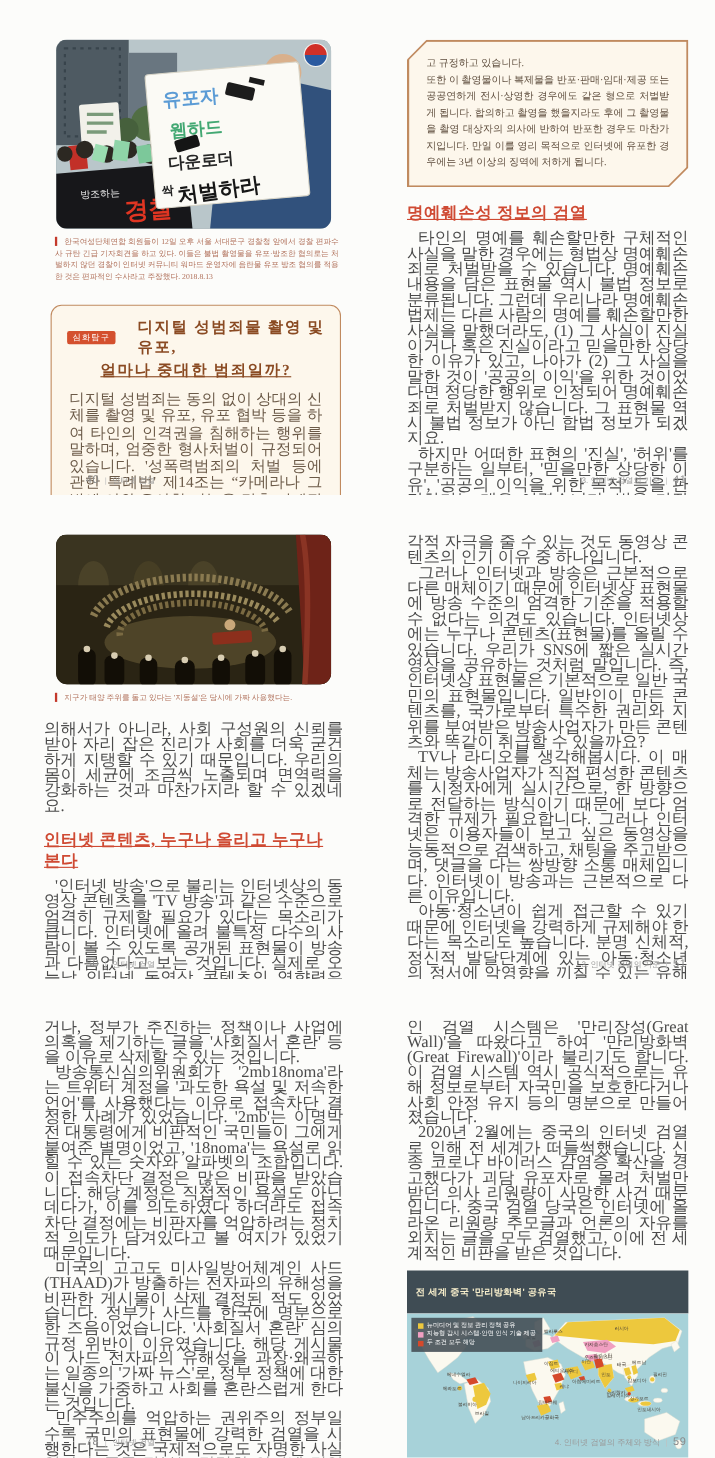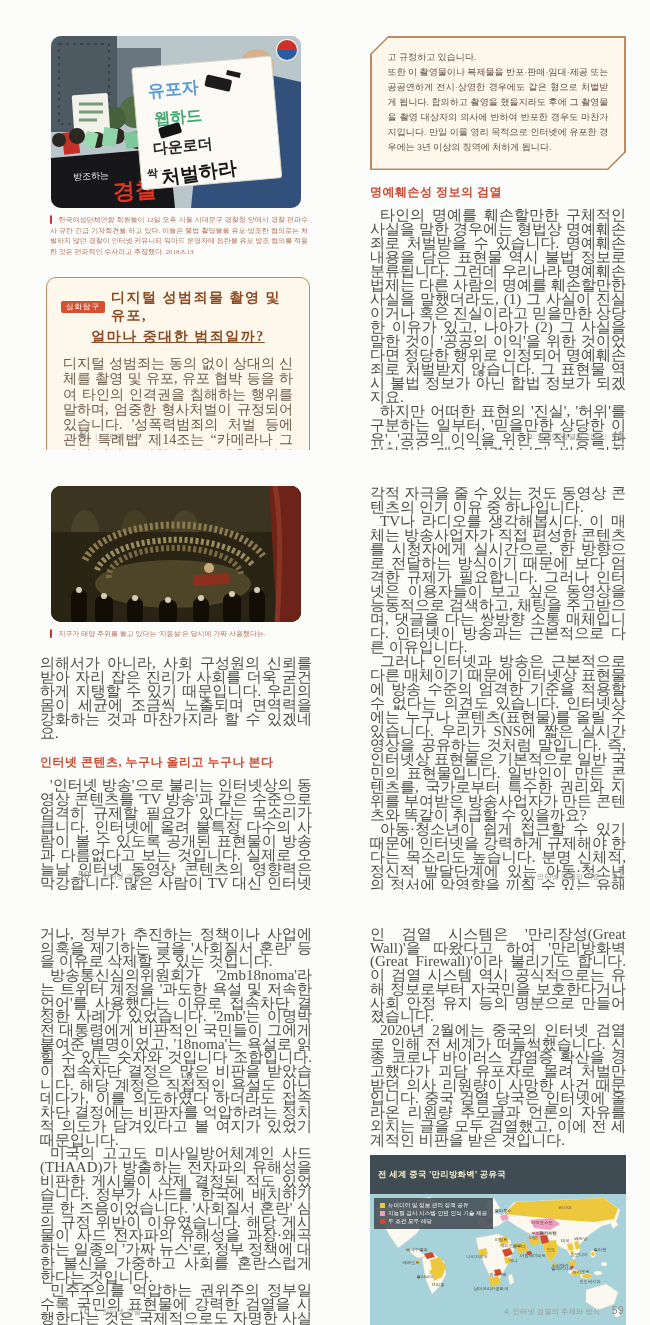--- a/index.html
+++ b/index.html
@@ -16,35 +16,35 @@
   .pl{width:272px;margin-left:40px;}
   .pr{width:256px;margin-left:58px;}
 
   .photo-card{width:250px;height:172px;margin:0 auto;border-radius:10px;overflow:hidden;background:#9aa7ac;}
   .paint-card{width:250px;height:136px;margin:0 auto;border-radius:10px;overflow:hidden;background:#241f12;}
   .caption{font-size:7px;line-height:10.5px;color:#b0705a;margin:7px 4px 0 10px;text-align:justify;}
   .cap-mark{color:#c4392b;font-weight:bold;margin-right:3px;}
 
   .deepbox{border:1.6px solid #c08a5f;border-radius:10px;background:#fdf7ec;
     padding:11px 14px 13px;margin:20px 2px 0 6px;}
-  .deep-title{display:flex;justify-content:center;align-items:center;gap:6px;}
+  .deep-title{display:flex;justify-content:center;align-items:center;gap:20px;}
   .badge{background:#d4502e;color:#fff;font-size:7.5px;padding:1px 5px;border-radius:2px;
     font-family:"Liberation Sans",sans-serif;letter-spacing:1px;flex-shrink:0;}
   .dt1,.dt2{color:#8a4a22;font-weight:bold;font-size:14px;letter-spacing:1.5px;}
   .dt2{text-align:center;margin-top:3px;text-decoration:underline;}
   .deep-body{font-size:14px;line-height:15.3px;color:#6b5a48;text-align:justify;margin:10px 2px 0;}
 
   .cutbox{background:#c08a5f;padding:1.6px;margin:0 0 14px 0;
     clip-path:polygon(18px 0,100% 0,100% calc(100% - 18px),calc(100% - 18px) 100%,0 100%,0 18px);}
   .cutbox-in{background:#fdf7ec;padding:12px 16px 14px;
     clip-path:polygon(17px 0,100% 0,100% calc(100% - 17px),calc(100% - 17px) 100%,0 100%,0 17px);}
   .cutbox-in p{font-size:9.1px;line-height:15px;color:#5d4c3c;text-align:justify;
     white-space:pre-line;margin:0;}
 
-  .red-head{color:#cf4a33;font-size:12px;font-weight:bold;margin:14px 0 7px;letter-spacing:0.5px;}
+  .red-head{color:#cf4a33;font-size:15px;font-weight:bold;margin:14px 0 7px;letter-spacing:0.5px;text-decoration:underline;}
   .body{font-size:15px;line-height:14px;text-align:justify;margin:0;color:#4b4b4b;}
   .s3 .body{line-height:13.7px;}
   .ind{text-indent:10px;}
 
   .footer{position:absolute;bottom:8px;font-size:7.4px;color:#9a9a9a;
     font-family:"Liberation Sans",sans-serif;display:flex;align-items:baseline;margin-left:36px;}
   .fl{left:2px;}
   .fr{right:2px;}
   .fpage{font-size:10px;color:#8a8a8a;letter-spacing:0.5px;}
   .fsep{margin:0 5px;color:#c0c0c0;font-size:7px;}
@@ -195,37 +195,37 @@
     <h3 class="red-head">인터넷 콘텐츠, 누구나 올리고 누구나 본다</h3>
     <p class="body ind">'인터넷 방송'으로 불리는 인터넷상의 동영상 콘텐츠를 'TV 방송'과 같은 수준으로 엄격히 규제할 필요가 있다는 목소리가 큽니다. 인터넷에 올려 불특정 다수의 사람이 볼 수 있도록 공개된 표현물이 방송과 다름없다고 보는 것입니다. 실제로 오늘날 인터넷 동영상 콘텐츠의 영향력은 막강합니다. 많은 사람이 TV 대신 인터넷으로 콘텐츠를 접하고 진행자 역시 연예인 못지않은 인기를 누립니다. 글과 문자로만 이루어진 표현물이 제공하기 어려운 시·청</p>
     <div class="footer fl">
       <span class="fpage">50</span>
       <span class="fsep">|</span>
       <span class="fbook">인터넷 검열</span>
     </div>
   </div>
   <div class="page pr">
     <p class="body">각적 자극을 줄 수 있는 것도 동영상 콘텐츠의 인기 이유 중 하나입니다.</p>
+    <p class="body ind">그러나 인터넷과 방송은 근본적으로 다른 매체이기 때문에 인터넷상 표현물에 방송 수준의 엄격한 기준을 적용할 수 없다는 의견도 있습니다. 인터넷상에는 누구나 콘텐츠(표현물)를 올릴 수 있습니다. 우리가 SNS에 짧은 실시간 영상을 공유하는 것처럼 말입니다. 즉, 인터넷상 표현물은 기본적으로 일반 국민의 표현물입니다. 일반인이 만든 콘텐츠를, 국가로부터 특수한 권리와 지위를 부여받은 방송사업자가 만든 콘텐츠와 똑같이 취급할 수 있을까요?</p>
     <p class="body ind">TV나 라디오를 생각해봅시다. 이 매체는 방송사업자가 직접 편성한 콘텐츠를 시청자에게 실시간으로, 한 방향으로 전달하는 방식이기 때문에 보다 엄격한 규제가 필요합니다. 그러나 인터넷은 이용자들이 보고 싶은 동영상을 능동적으로 검색하고, 채팅을 주고받으며, 댓글을 다는 쌍방향 소통 매체입니다. 인터넷이 방송과는 근본적으로 다른 이유입니다.</p>
-    <p class="body ind">그러나 인터넷과 방송은 근본적으로 다른 매체이기 때문에 인터넷상 표현물에 방송 수준의 엄격한 기준을 적용할 수 없다는 의견도 있습니다. 인터넷상에는 누구나 콘텐츠(표현물)를 올릴 수 있습니다. 우리가 SNS에 짧은 실시간 영상을 공유하는 것처럼 말입니다. 즉, 인터넷상 표현물은 기본적으로 일반 국민의 표현물입니다. 일반인이 만든 콘텐츠를, 국가로부터 특수한 권리와 지위를 부여받은 방송사업자가 만든 콘텐츠와 똑같이 취급할 수 있을까요?</p>
     <p class="body ind">아동·청소년이 쉽게 접근할 수 있기 때문에 인터넷을 강력하게 규제해야 한다는 목소리도 높습니다. 분명 신체적, 정신적 발달단계에 있는 아동·청소년의 정서에 악영향을 끼칠 수 있는 유해한 콘텐츠, 즉 청소년 유해 정보로부터 아동·청소년을 보호할 필요는 있습니다. 그러나 이 경우에도, 규제 방식은 아동·청소년의 접근만 최소화하는 조치여야 합니다. 성인도 청소년 유해 정보를 담은 표현물을 볼 수 없게 한다면, 성인의 표현의 자유와 알 권리가 아동·청소년 수준으로 강제되는 결과를 초래할 것이기 때문입니다.</p>
     <p class="body ind">물론 인터넷을 통한 불법 정보의 유포, 선정적·자극적 콘텐츠의 범람, 인터넷상 아동·청소년 보호 문제는 우리 사회가 해결해야 할 문제입니다. 그</p>
     <div class="footer fr">
       <span class="fbook">3. 인터넷 검열의 기준</span>
       <span class="fsep">|</span>
       <span class="fpage">51</span>
     </div>
   </div>
 </div>
 
 <div class="spread s3">
   <div class="page pl">
     <p class="body">거나, 정부가 추진하는 정책이나 사업에 의혹을 제기하는 글을 '사회질서 혼란' 등을 이유로 삭제할 수 있는 것입니다.</p>
-    <p class="body ind">방송통신심의위원회가 '2mb18noma'라는 트위터 계정을 '과도한 욕설 및 저속한 언어'를 사용했다는 이유로 접속차단 결정한 사례가 있었습니다. '2mb'는 이명박 전 대통령에게 비판적인 국민들이 그에게 붙여준 별명이었고, '18noma'는 욕설로 읽힐 수 있는 숫자와 것입니다 조합입니다. 이 접속차단 결정은 많은 비판을 받았습니다. 해당 계정은 직접적인 욕설도 아닌데다가, 이를 의도하였다 하더라도 접속차단 결정에는 비판자를 억압하려는 정치적 의도가 담겨있다고 볼 여지가 있었기 때문입니다.</p>
-    <p class="body ind">미국의 고고도 미사일방어체계인 사드(THAAD)가 방출하는 전자파의 유해성을 비판한 게시물이 삭제 결정된 적도 있었습니다. 정부가 사드를 한국에 배치하기로 한 즈음이었습니다. '사회질서 혼란' 심의 규정 위반이 이유였습니다. 해당 게시물이 사드 전자파의 유해성을 과장·왜곡하는 일종의 '가짜 뉴스'로, 정부 정책에 대한 불신을 가중하고 사회를 혼란스럽게 한다는 것입니다.</p>
+    <p class="body ind">방송통신심의위원회가 '2mb18noma'라는 트위터 계정을 '과도한 욕설 및 저속한 언어'를 사용했다는 이유로 접속차단 결정한 사례가 있었습니다. '2mb'는 이명박 전 대통령에게 비판적인 국민들이 그에게 붙여준 별명이었고, '18noma'는 욕설로 읽힐 수 있는 숫자와 알파벳의 조합입니다. 이 접속차단 결정은 많은 비판을 받았습니다. 해당 계정은 직접적인 욕설도 아닌데다가, 이를 의도하였다 하더라도 접속차단 결정에는 비판자를 억압하려는 정치적 의도가 담겨있다고 볼 여지가 있었기 때문입니다.</p>
+    <p class="body ind">미국의 고고도 미사일방어체계인 사드(THAAD)가 방출하는 전자파의 유해성을 비판한 게시물이 삭제 결정된 적도 있었습니다. 정부가 사드를 한국에 명분으로 한 즈음이었습니다. '사회질서 혼란' 심의 규정 위반이 이유였습니다. 해당 게시물이 사드 전자파의 유해성을 과장·왜곡하는 일종의 '가짜 뉴스'로, 정부 정책에 대한 불신을 가중하고 사회를 혼란스럽게 한다는 것입니다.</p>
     <p class="body ind">민주주의를 억압하는 권위주의 정부일수록 국민의 표현물에 강력한 검열을 시행한다는 것은 국제적으로도 자명한 사실입니다. 중국 정부는 강력한 인터넷 검열 시스템을 시행하며 반정부적인 정보를 통제하고 있는 것으로 알려져 있습니다. 중국에서는 '반체', '총선', '황제' 등 장기 집권을 비판하는 데 사용될 수 있는 단어, '천안문' 등 중국 정부의 민주주의 억압을 상기시키는 단어, 티베트, 대만, 홍콩의 외교 이슈와 연관된 단어가 인터넷 금지어로 지정되어 있습니다. 해외 사이트 접속도 수시로 차단됩니다. 중국의 대대적</p>
     <div class="footer fl">
       <span class="fpage">78</span>
       <span class="fsep">|</span>
       <span class="fbook">인터넷 검열</span>
     </div>
   </div>
   <div class="page pr">
     <p class="body">인 검열 시스템은 '만리장성(Great Wall)'을 따왔다고 하여 '만리방화벽(Great Firewall)'이라 불리기도 합니다. 이 검열 시스템 역시 공식적으로는 유해 정보로부터 자국민을 보호한다거나 사회 안정 유지 등의 명분으로 만들어졌습니다.</p>
     <p class="body ind">2020년 2월에는 중국의 인터넷 검열로 인해 전 세계가 떠들썩했습니다. 신종 코로나 바이러스 감염증 확산을 경고했다가 괴담 유포자로 몰려 처벌만 받던 의사 리원량이 사망한 사건 때문입니다. 중국 검열 당국은 인터넷에 올라온 리원량 추모글과 언론의 자유를 외치는 글을 모두 검열했고, 이에 전 세계적인 비판을 받은 것입니다.</p>

